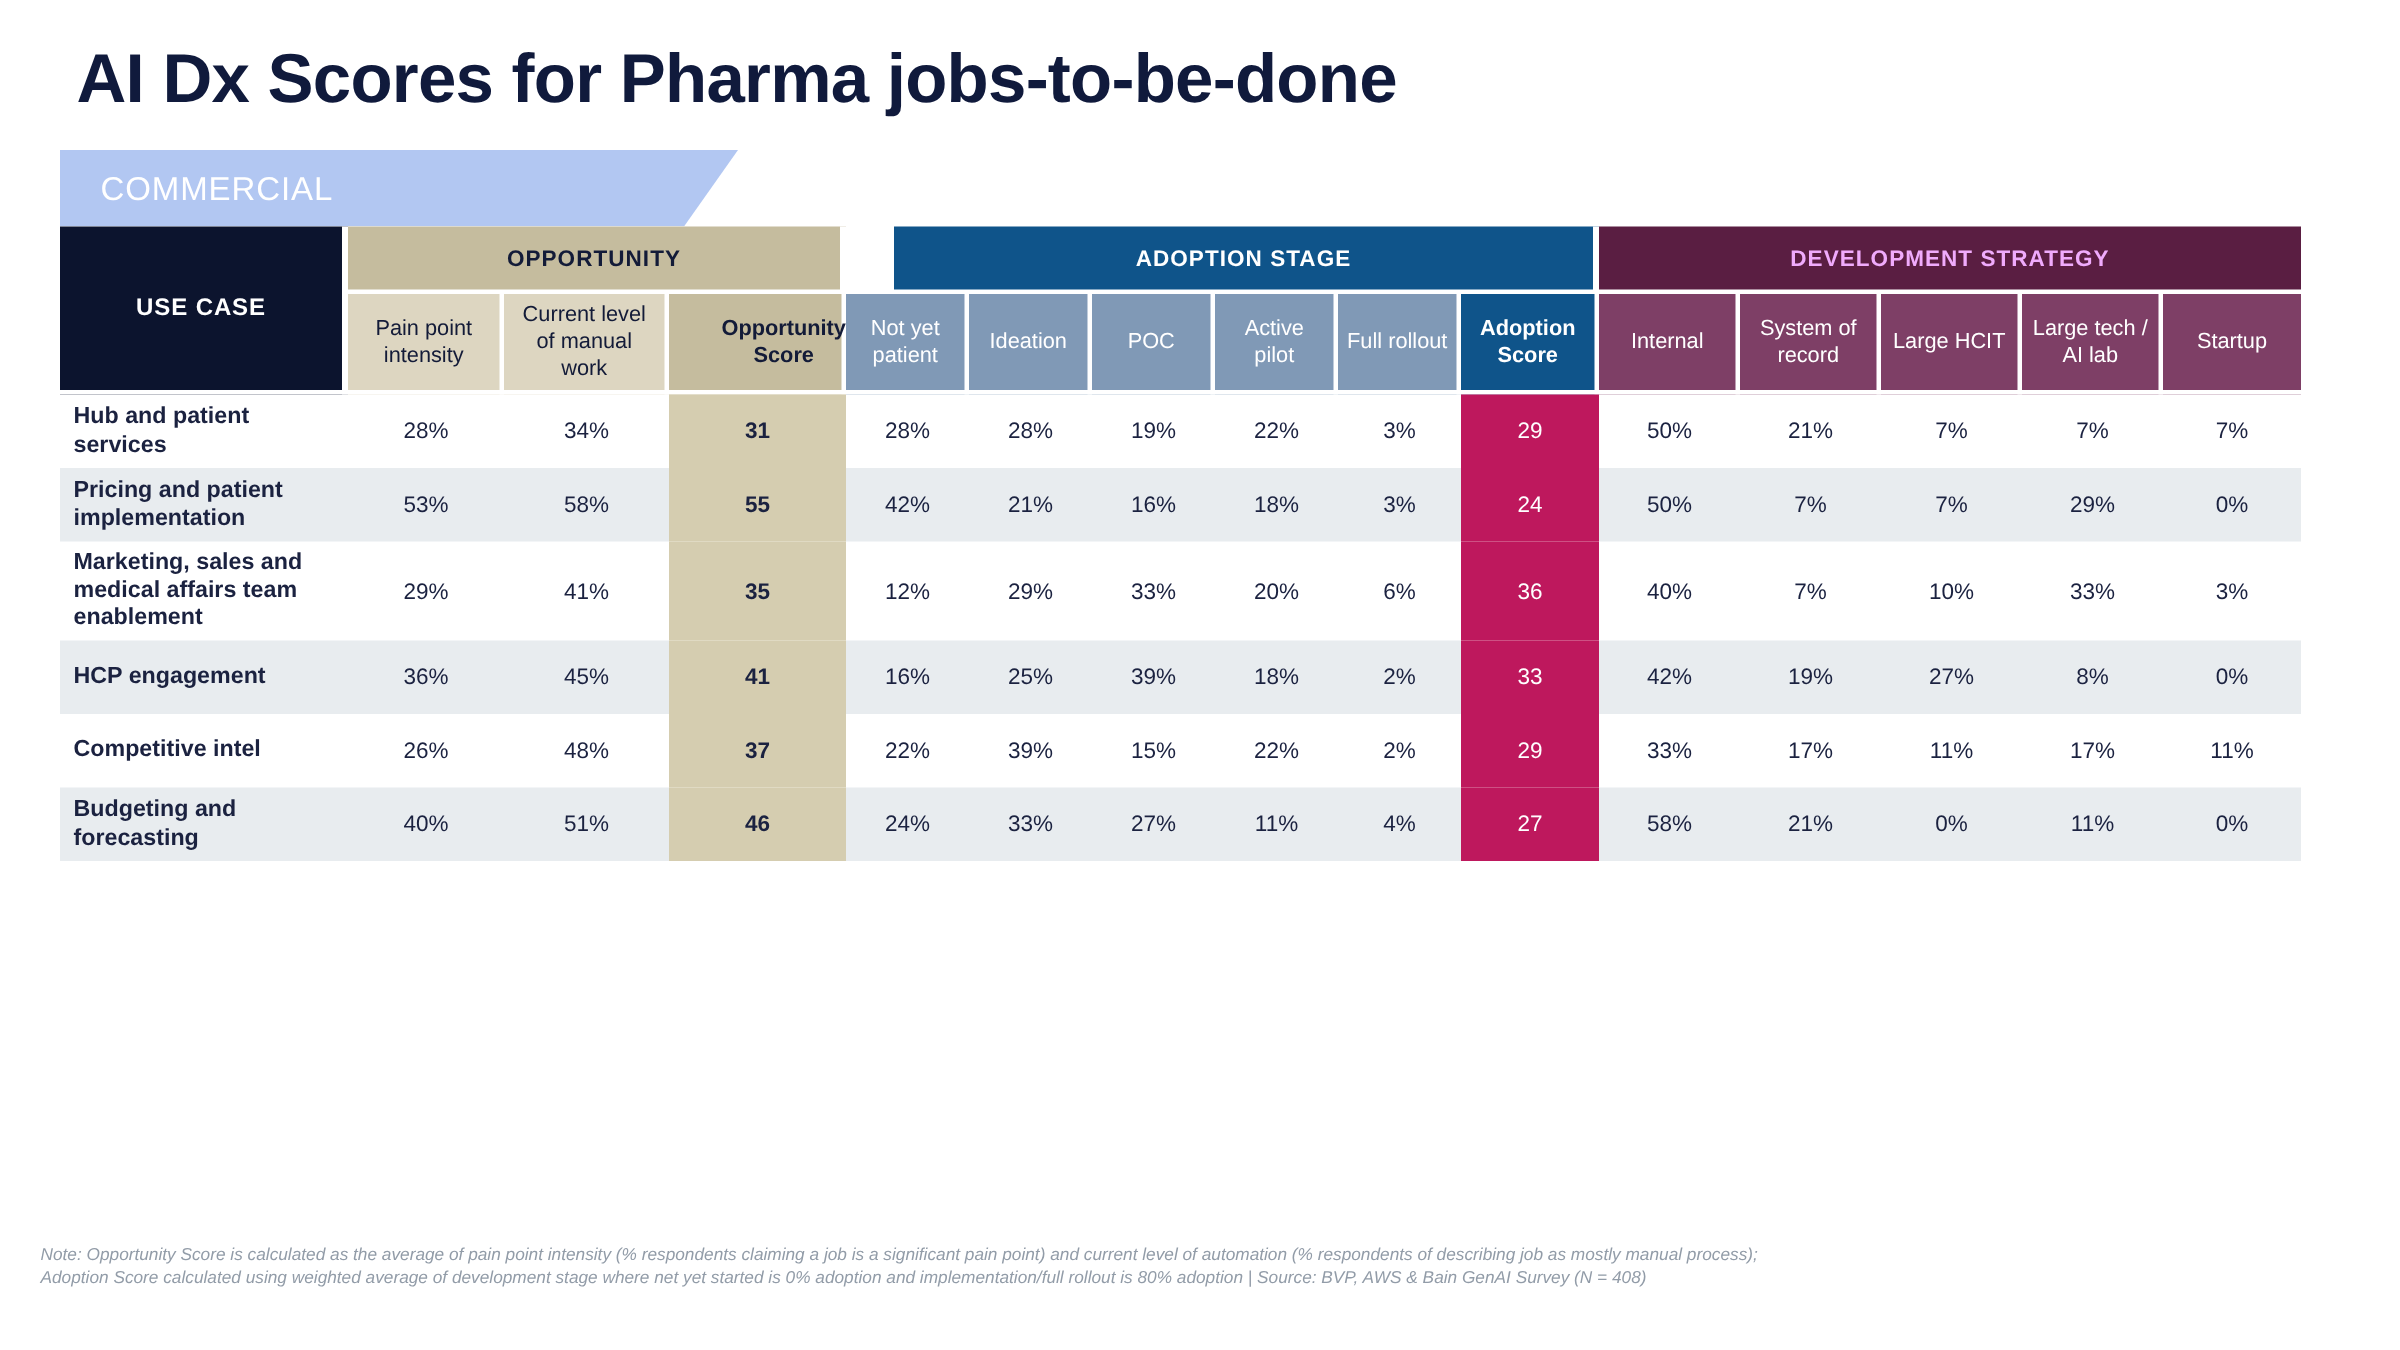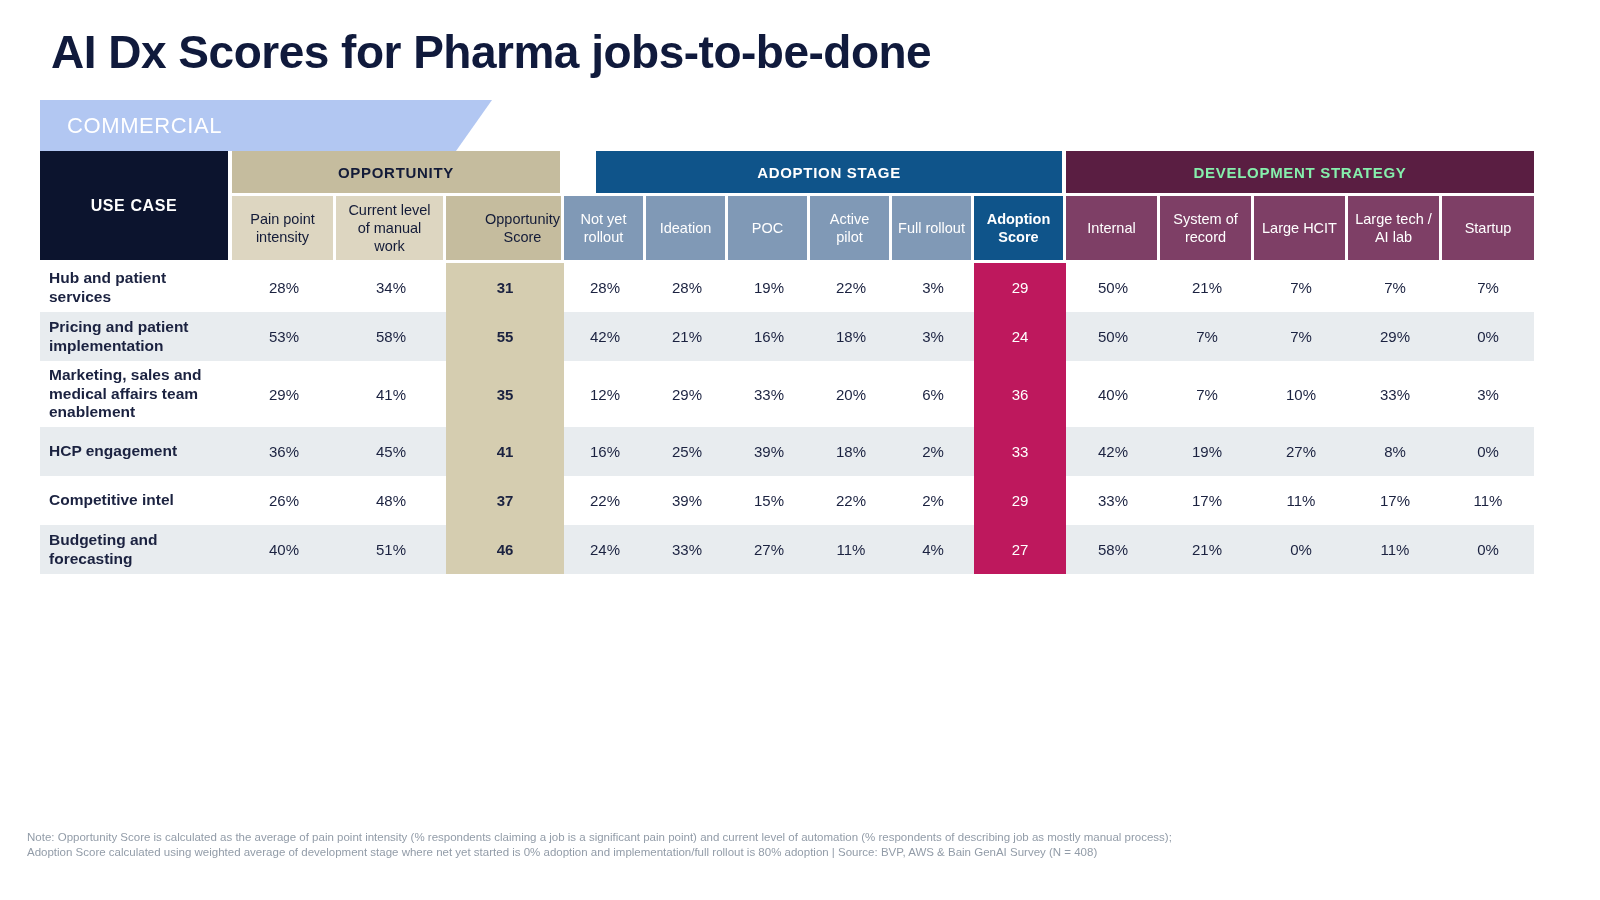--- a/index.html
+++ b/index.html
@@ -36,42 +36,42 @@
     background:#0c142e; color:#ffffff;
     font-weight:700; font-size:16px; letter-spacing:0.6px;
     border-right:4px solid #fff; border-bottom:3px solid #fff;
   }
   .group {
     font-weight:700; font-size:15px; letter-spacing:0.7px;
     border-right:4px solid #fff; border-bottom:3px solid #fff;
   }
   .group-opportunity { grid-column:2 / span 3; background:#c5bc9e; color:#131b38; }
   .group-adoption    { grid-column:5 / span 6; background:#0f548a; color:#ffffff;margin-left:32px; }
-  .group-development { grid-column:11 / span 5; background:#5a1e42; color:#86efac; border-right:none; }
+  .group-development { grid-column:11 / span 5; background:#5a1e42; color:#f0abfc; border-right:none; }
   .sub {
     font-size:14.5px; line-height:1.25; padding:2px 5px;
     border-right:3px solid #fff; border-bottom:3px solid #fff;
   }
   .sub-tan      { background:#ddd6c1; color:#131b38; }
-  .sub-tan-dark { background:#c5bc9e; color:#131b38; font-weight:400;padding-left:43px; }
+  .sub-tan-dark { background:#c5bc9e; color:#131b38; font-weight:700;padding-left:43px; }
   .sub-blue     { background:#8099b6; color:#ffffff; }
   .sub-blue-dark{ background:#0f548a; color:#ffffff;font-weight:bold; }
   .sub-plum     { background:#7e3f66; color:#ffffff; }
   .last { border-right:none; }
   .stripe { background:#e8ecef; }
   .label {
     justify-content:flex-start; text-align:left;
     font-weight:700; font-size:15.5px; line-height:1.22;
     padding-left:9px; padding-right:28px;
   }
   .tan-col  { background:#d5cdb0; font-weight:700; }
   .blue-col { background:#be185d; color:#ffffff; }
   .note {
     position:absolute; left:27px; top:830px;
-    font-size:11.5px; line-height:1.3; color:#929ca8;
+    font-size:11.5px; line-height:1.3; color:#929ca8;font-style:italic;
   }
 </style>
 </head>
 <body>
 
 <div class="title">AI Dx Scores for Pharma jobs-to-be-done</div>
 
 <div class="banner">
   <span>COMMERCIAL</span>
 </div>
@@ -79,21 +79,21 @@
 <div class="table">
 
   <div class="cell group group-opportunity">OPPORTUNITY</div>
   <div class="cell use-case">USE CASE</div>
   <div class="cell group group-adoption">ADOPTION STAGE</div>
   <div class="cell group group-development">DEVELOPMENT STRATEGY</div>
 
   <div class="cell sub sub-tan">Pain point intensity</div>
   <div class="cell sub sub-tan">Current level of manual work</div>
   <div class="cell sub sub-tan-dark">Opportunity Score</div>
-  <div class="cell sub sub-blue">Not yet rollout</div>
+  <div class="cell sub sub-blue">Not yet patient</div>
   <div class="cell sub sub-blue">Ideation</div>
   <div class="cell sub sub-blue">POC</div>
   <div class="cell sub sub-blue">Active pilot</div>
   <div class="cell sub sub-blue">Full rollout</div>
   <div class="cell sub sub-blue-dark">Adoption Score</div>
   <div class="cell sub sub-plum">Internal</div>
   <div class="cell sub sub-plum">System of record</div>
   <div class="cell sub sub-plum">Large HCIT</div>
   <div class="cell sub sub-plum">Large tech / AI lab</div>
   <div class="cell sub sub-plum last">Startup</div>

